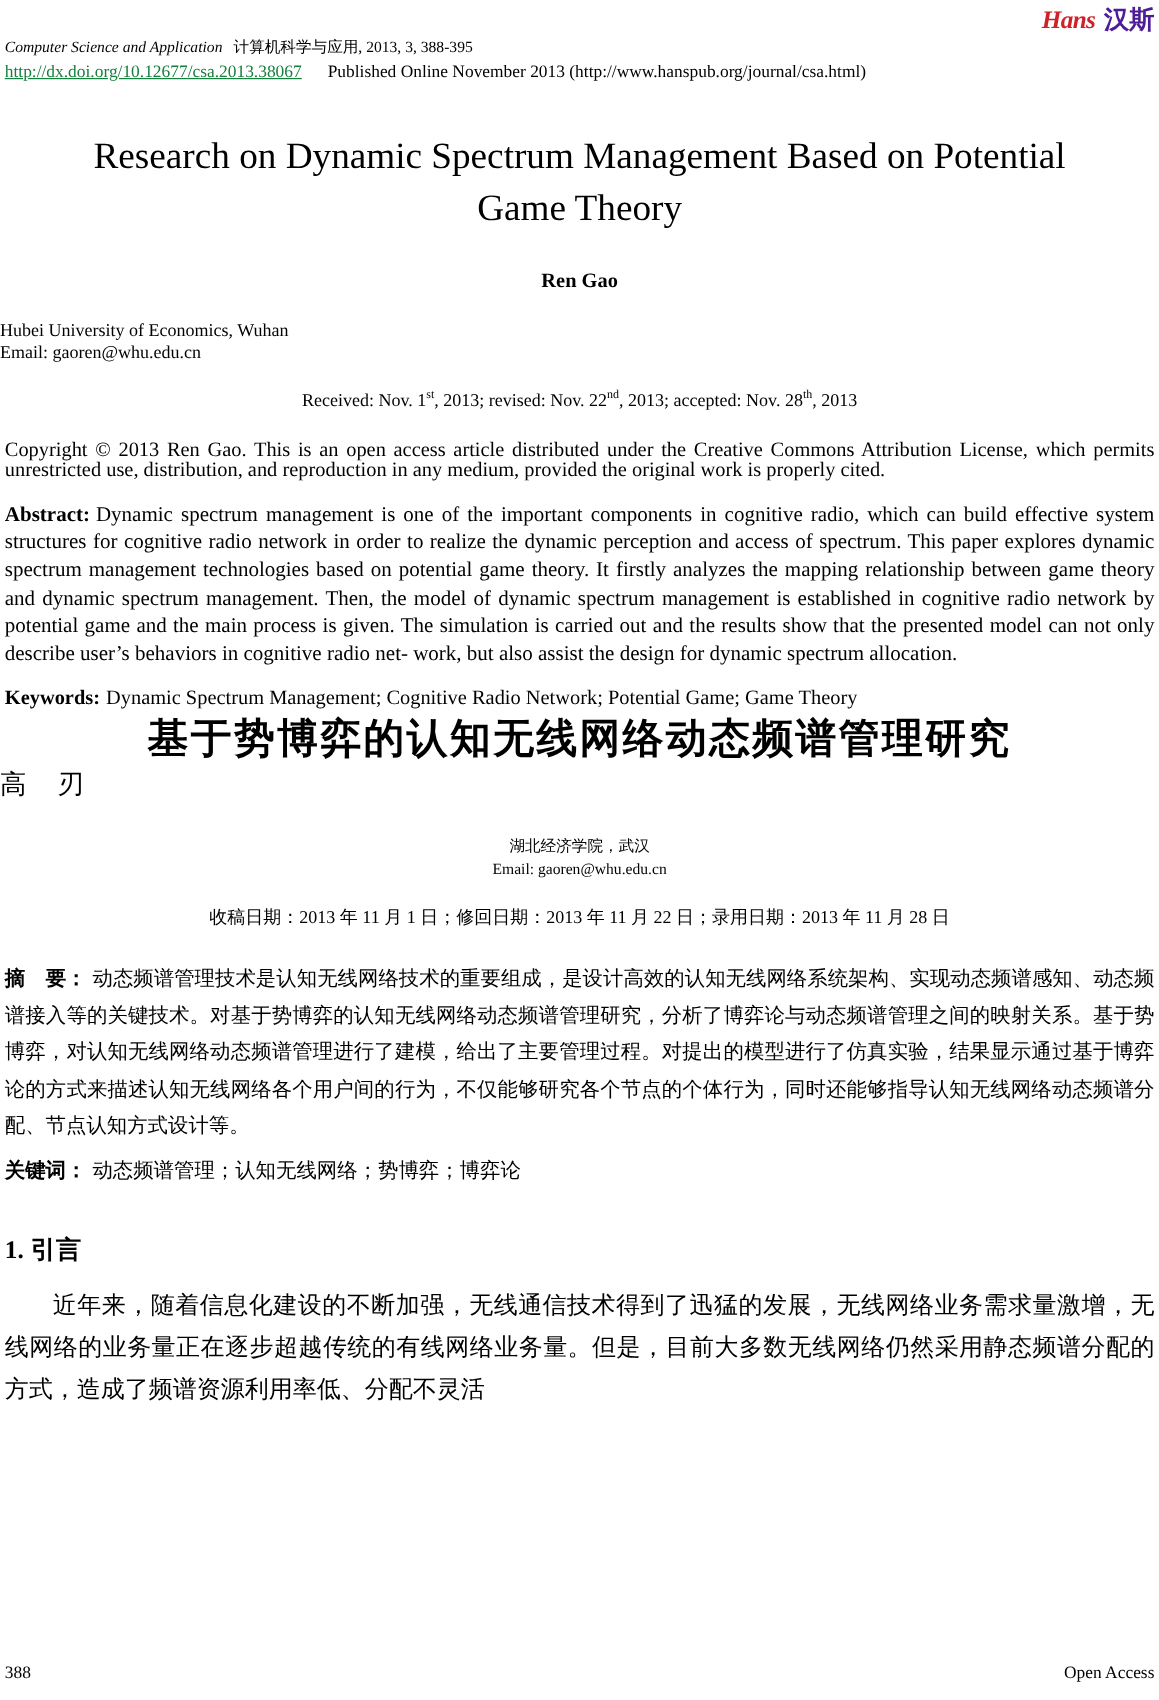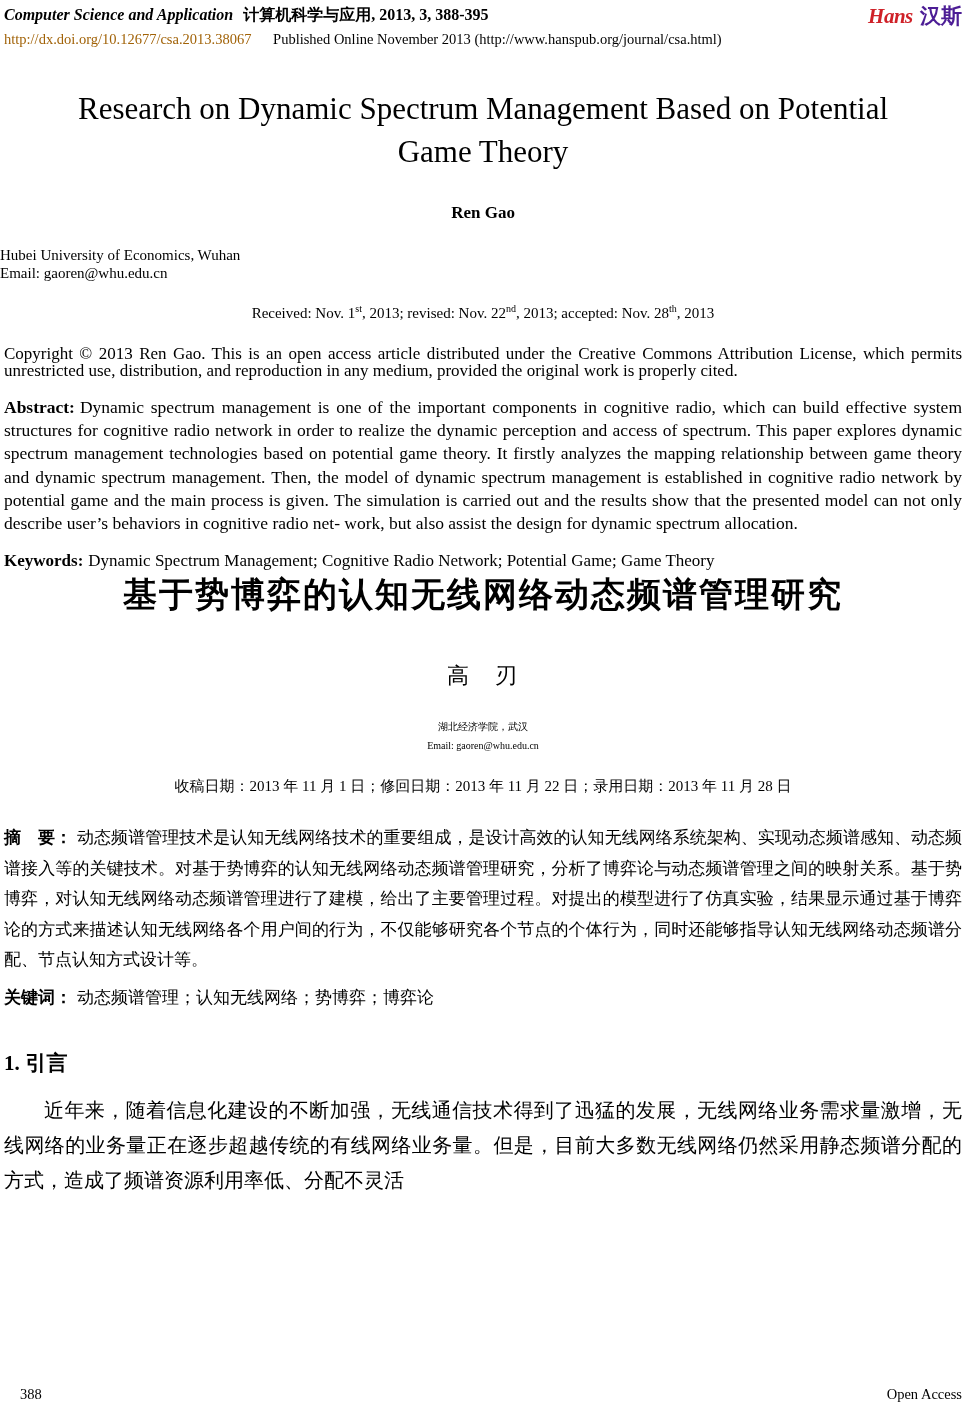--- a/index.html
+++ b/index.html
@@ -9,65 +9,65 @@
     width:966px; height:1417px;
     margin:0 auto;
     background:#ffffff;
     font-family:"Liberation Serif","DejaVu Serif",serif;
     color:#000;
     overflow:hidden;
   }
   
   .hdr { padding:5px 4px 0 4px; }
   .hdr-row1 { display:flex; justify-content:space-between; align-items:flex-start; }
-  .journal-line { font-size:16px; font-weight:bold; line-height:19px; }
+  .journal-line { font-size:13px; font-weight:normal; line-height:19px;margin-top:24px; }
   .journal-en { font-style:italic; }
   .journal-cn { margin-left:6px; }
   .logo { font-size:21px; font-weight:bold; line-height:22px; white-space:nowrap; }
   .logo-latin { font-style:italic; color:#cf2128; letter-spacing:-0.5px; }
   .logo-cn { color:#4c1d95; margin-left:2px; font-family:"Liberation Sans","DejaVu Sans",sans-serif; }
   .hdr-row2 { font-size:14.5px; line-height:19px; margin-top:3px; }
-  .doi-link { color:#a16207; cursor:pointer; }
+  .doi-link { color:#15803d; text-decoration:underline; cursor:pointer; }
   .pub-info { margin-left:18px; }
   
   .title-en {
     margin:38px auto 0 auto; max-width:880px;
     font-size:31px; font-weight:normal; text-align:center; line-height:43px;
   }
   .author-en { margin-top:30px; text-align:center; font-size:17px; font-weight:bold; }
   .affil-block { margin-top:23px; font-size:15px; line-height:18px; }
   .received-line { margin-top:21px; text-align:center; font-size:15px; }
   .received-line sup { font-size:10px; }
   .copyright { margin:23px 4px 0 4px; font-size:17px; line-height:17px; text-align:justify; }
   .para-en { margin:17px 4px 0 4px; font-size:17.5px; line-height:23.2px; text-align:justify; }
   .kw-en { margin:15px 4px 0 4px; font-size:17px; line-height:22px; }
   .blabel { font-weight:bold; margin-right:5px; }
   
   .title-cn {
     text-align:center;
     font-family:"Liberation Sans","DejaVu Sans",sans-serif;
     font-size:34px; font-weight:bold; letter-spacing:2px;
   }
-  .author-cn { margin-top:43px; text-align:center; font-size:22px; letter-spacing:2px; }
-  .affil-cn { margin-top:26px; text-align:center; font-size:10px; line-height:19px; }
+  .author-cn { text-align:left; font-size:22px; letter-spacing:2px; }
+  .affil-cn { margin-top:26px; text-align:center; font-size:13px; line-height:19px; }
   .dates-cn { margin-top:22px; text-align:center; font-size:15px; }
   .para-cn { margin:27px 4px 0 4px; font-size:17px; line-height:30.5px; text-align:justify; }
   .para-cn .blabel, .kw-cn .blabel { font-family:"Liberation Sans","DejaVu Sans",sans-serif; }
   .kw-cn { margin:10px 4px 0 4px; font-size:17px; }
   
   .columns { display:flex; margin:40px 4px 0 4px; gap:30px; }
   .col { flex:1 1 0; }
   .sec-heading { font-size:21px; font-weight:bold; font-family:"Liberation Sans","DejaVu Sans",sans-serif; }
   .sec-heading .num { font-family:"Liberation Serif","DejaVu Serif",serif; }
   .col-left p { margin-top:16px; font-size:20px; line-height:35px; text-align:justify; text-indent:2em; }
   .col-right { padding-top:14px; }
   .col-right p { font-size:20px; line-height:38px; text-align:justify; }
   
   .footer {
-    position:absolute; left:20px; right:4px; bottom:14px;
+    position:absolute; left:4px; right:4px; bottom:14px;
     display:flex; justify-content:space-between;
     font-size:14.5px;
   }
 </style>
 </head>
 <body>
 
 <div class="page">
 
   <div class="hdr">

